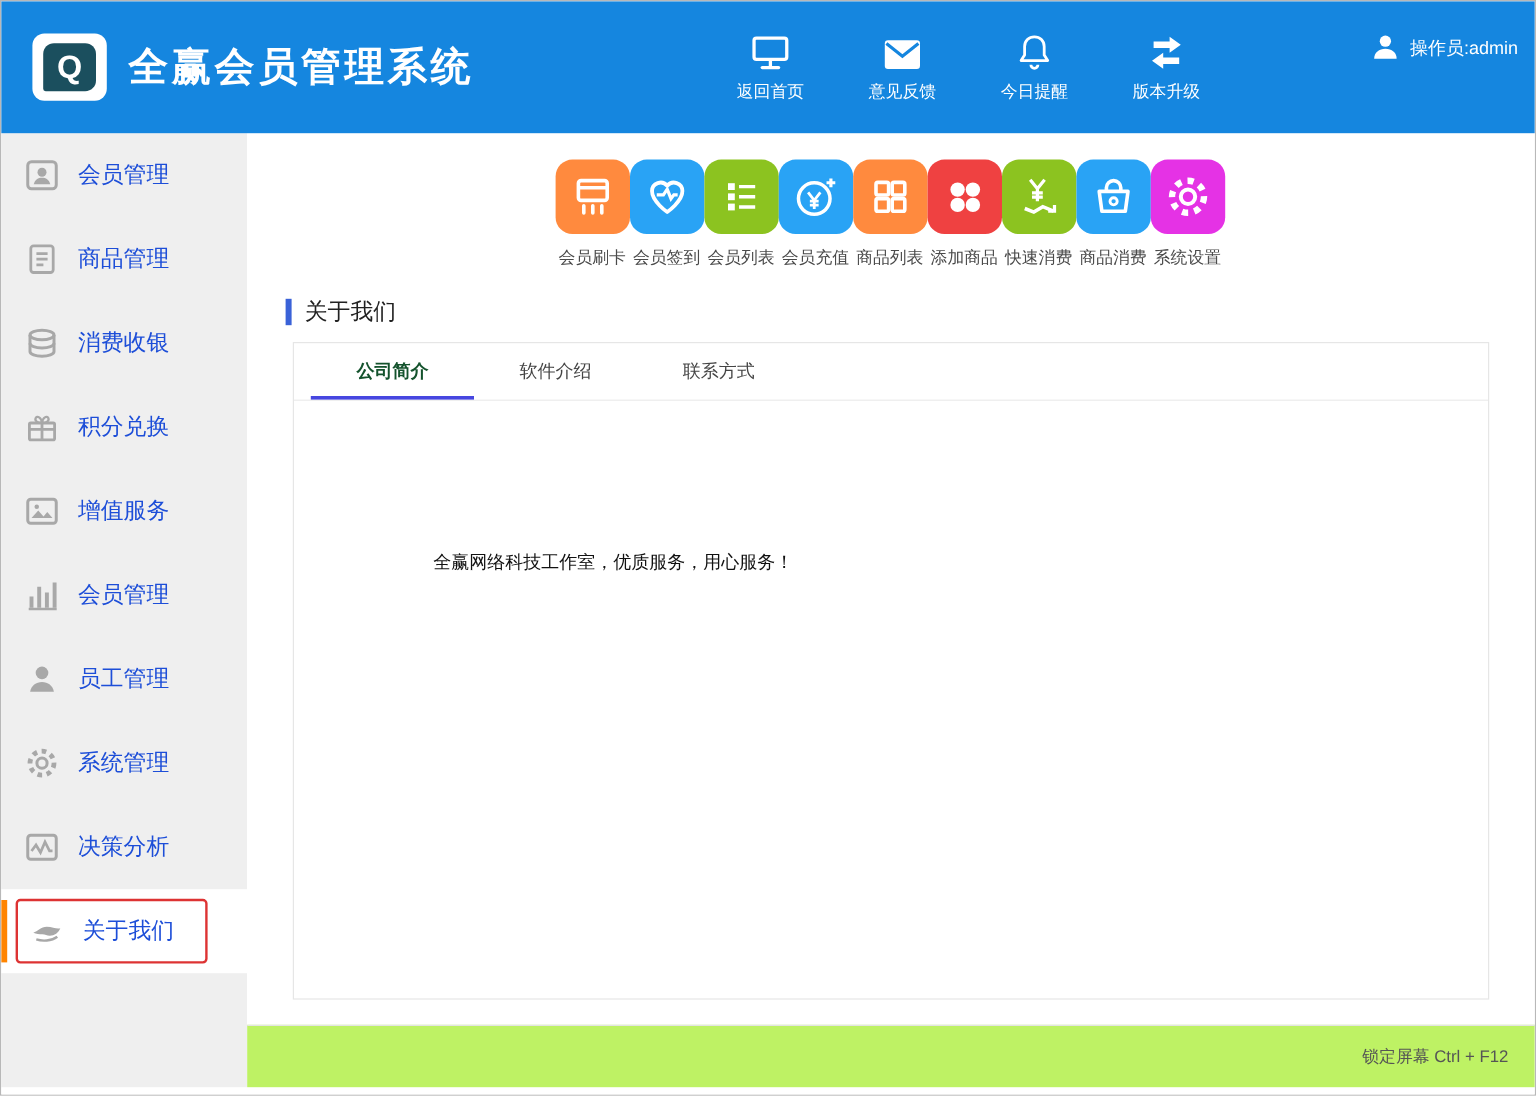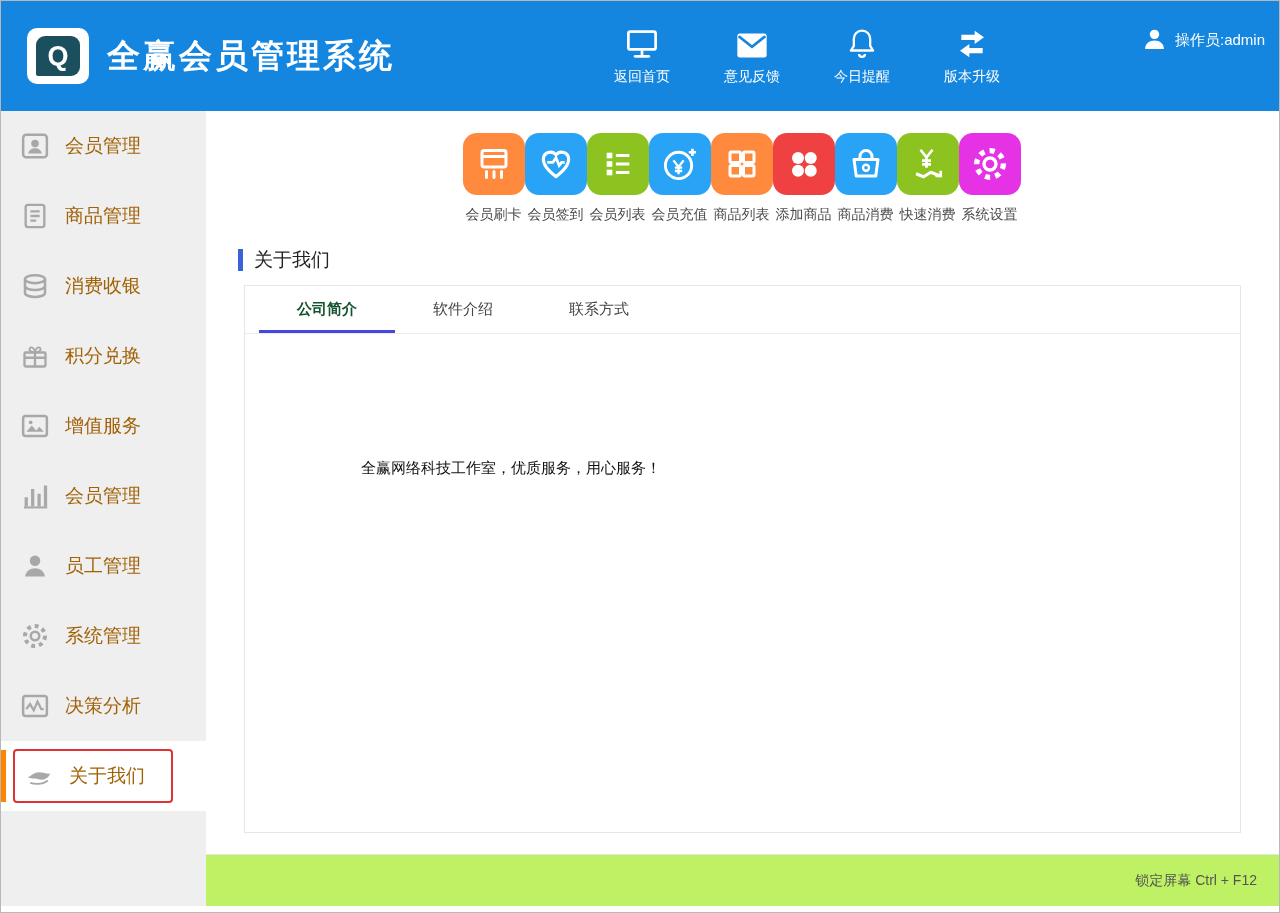--- a/index.html
+++ b/index.html
@@ -18,21 +18,21 @@
   .nav-item .nicon { height:34px; display:flex; align-items:flex-end; }
 
   .top-right { position:absolute; right:14px; top:10px; color:#fff; }
   .tr-row1 { display:flex; align-items:center; justify-content:flex-end; gap:11px; font-size:13px; }
   .winbtn { font-size:15px; cursor:pointer; line-height:1; padding:0 1px; }
   .tr-row2 { margin-top:15px; display:flex; align-items:center; justify-content:flex-end; gap:8px; font-size:15px; }
 
   
   .body { display:flex; height:795px; }
   .sidebar { width:205px; background:#efefef; }
-  .side-item { height:70px; display:flex; align-items:center; gap:14px; padding-left:18px; font-size:19px; color:#a16207; cursor:pointer; }
+  .side-item { height:70px; display:flex; align-items:center; gap:14px; padding-left:18px; font-size:19px; color:#1d4ed8; cursor:pointer; }
   .sicon { width:32px; height:32px; color:#a8a8a8; display:flex; align-items:center; justify-content:center; flex:none; }
   .side-item.active { background:#fff; position:relative; padding-left:12px; }
   .side-item.active::before { content:""; position:absolute; left:0; top:9px; width:5px; height:52px; background:#ff8400; }
   .active-box { display:flex; align-items:center; gap:14px; border:2px solid #dd3333; border-radius:4px; padding:9px 26px 9px 8px; }
 
   
   .main { flex:1; display:flex; flex-direction:column; background:#fff; }
   .shortcuts { display:flex; justify-content:center; padding:22px 34px 0 32px; }
   .shortcut { display:flex; flex-direction:column; align-items:center; gap:11px; font-size:14px; color:#4a4a4a; cursor:pointer; }
   .tile { width:62px; height:62px; border-radius:14px; display:flex; align-items:center; justify-content:center; }
@@ -294,39 +294,39 @@
                 <circle cx="8" cy="8" r="4" fill="#fff"></circle>
                 <circle cx="16.5" cy="8" r="4" fill="#fff"></circle>
                 <circle cx="8" cy="16.5" r="4" fill="#fff"></circle>
                 <circle cx="16.5" cy="16.5" r="4" fill="#fff"></circle>
               </svg>
           </div>
           <span>添加商品</span>
         </div>
 
         <div class="shortcut">
+          <div class="tile" style="background-color: rgb(140, 195, 32);">
+            <svg width="36" height="36" viewBox="0 0 24 24">
+                <path d="M7 2.5l4 5 4-5M11 7.5v7M8 9.8h6M8 12.2h6" stroke="#fff" stroke-width="1.8" fill="none"></path>
+                <path d="M4 18.5l5 2 5-3 6 2.5" fill="none" stroke="#fff" stroke-width="2"></path>
+                <path d="M20.5 16.5v3.5H17" fill="none" stroke="#fff" stroke-width="1.8"></path>
+              </svg>
+          </div>
+          <span>快速消费</span>
+        </div>
+
+        <div class="shortcut">
           <div class="tile" style="background-color: rgb(41, 163, 245);">
             <svg width="36" height="36" viewBox="0 0 24 24">
                 <path d="M8 9V7a4 4 0 0 1 8 0v2" fill="none" stroke="#fff" stroke-width="2"></path>
                 <path d="M4 9h16l-1.5 11h-13z" fill="none" stroke="#fff" stroke-width="2" stroke-linejoin="round"></path>
                 <circle cx="12" cy="14.5" r="2" fill="none" stroke="#fff" stroke-width="1.6"></circle>
               </svg>
           </div>
           <span>商品消费</span>
-        </div>
-
-        <div class="shortcut">
-          <div class="tile" style="background-color: rgb(140, 195, 32);">
-            <svg width="36" height="36" viewBox="0 0 24 24">
-                <path d="M7 2.5l4 5 4-5M11 7.5v7M8 9.8h6M8 12.2h6" stroke="#fff" stroke-width="1.8" fill="none"></path>
-                <path d="M4 18.5l5 2 5-3 6 2.5" fill="none" stroke="#fff" stroke-width="2"></path>
-                <path d="M20.5 16.5v3.5H17" fill="none" stroke="#fff" stroke-width="1.8"></path>
-              </svg>
-          </div>
-          <span>快速消费</span>
         </div>
 
         <div class="shortcut">
           <div class="tile" style="background-color: rgb(229, 50, 229);">
             <svg width="40" height="40" viewBox="0 0 24 24">
                 <circle cx="12" cy="12" r="8" fill="none" stroke="#fff" stroke-width="3.2" stroke-dasharray="3.1 3.1"></circle>
                 <circle cx="12" cy="12" r="3.6" fill="none" stroke="#fff" stroke-width="2"></circle>
               </svg>
           </div>
           <span>系统设置</span>

